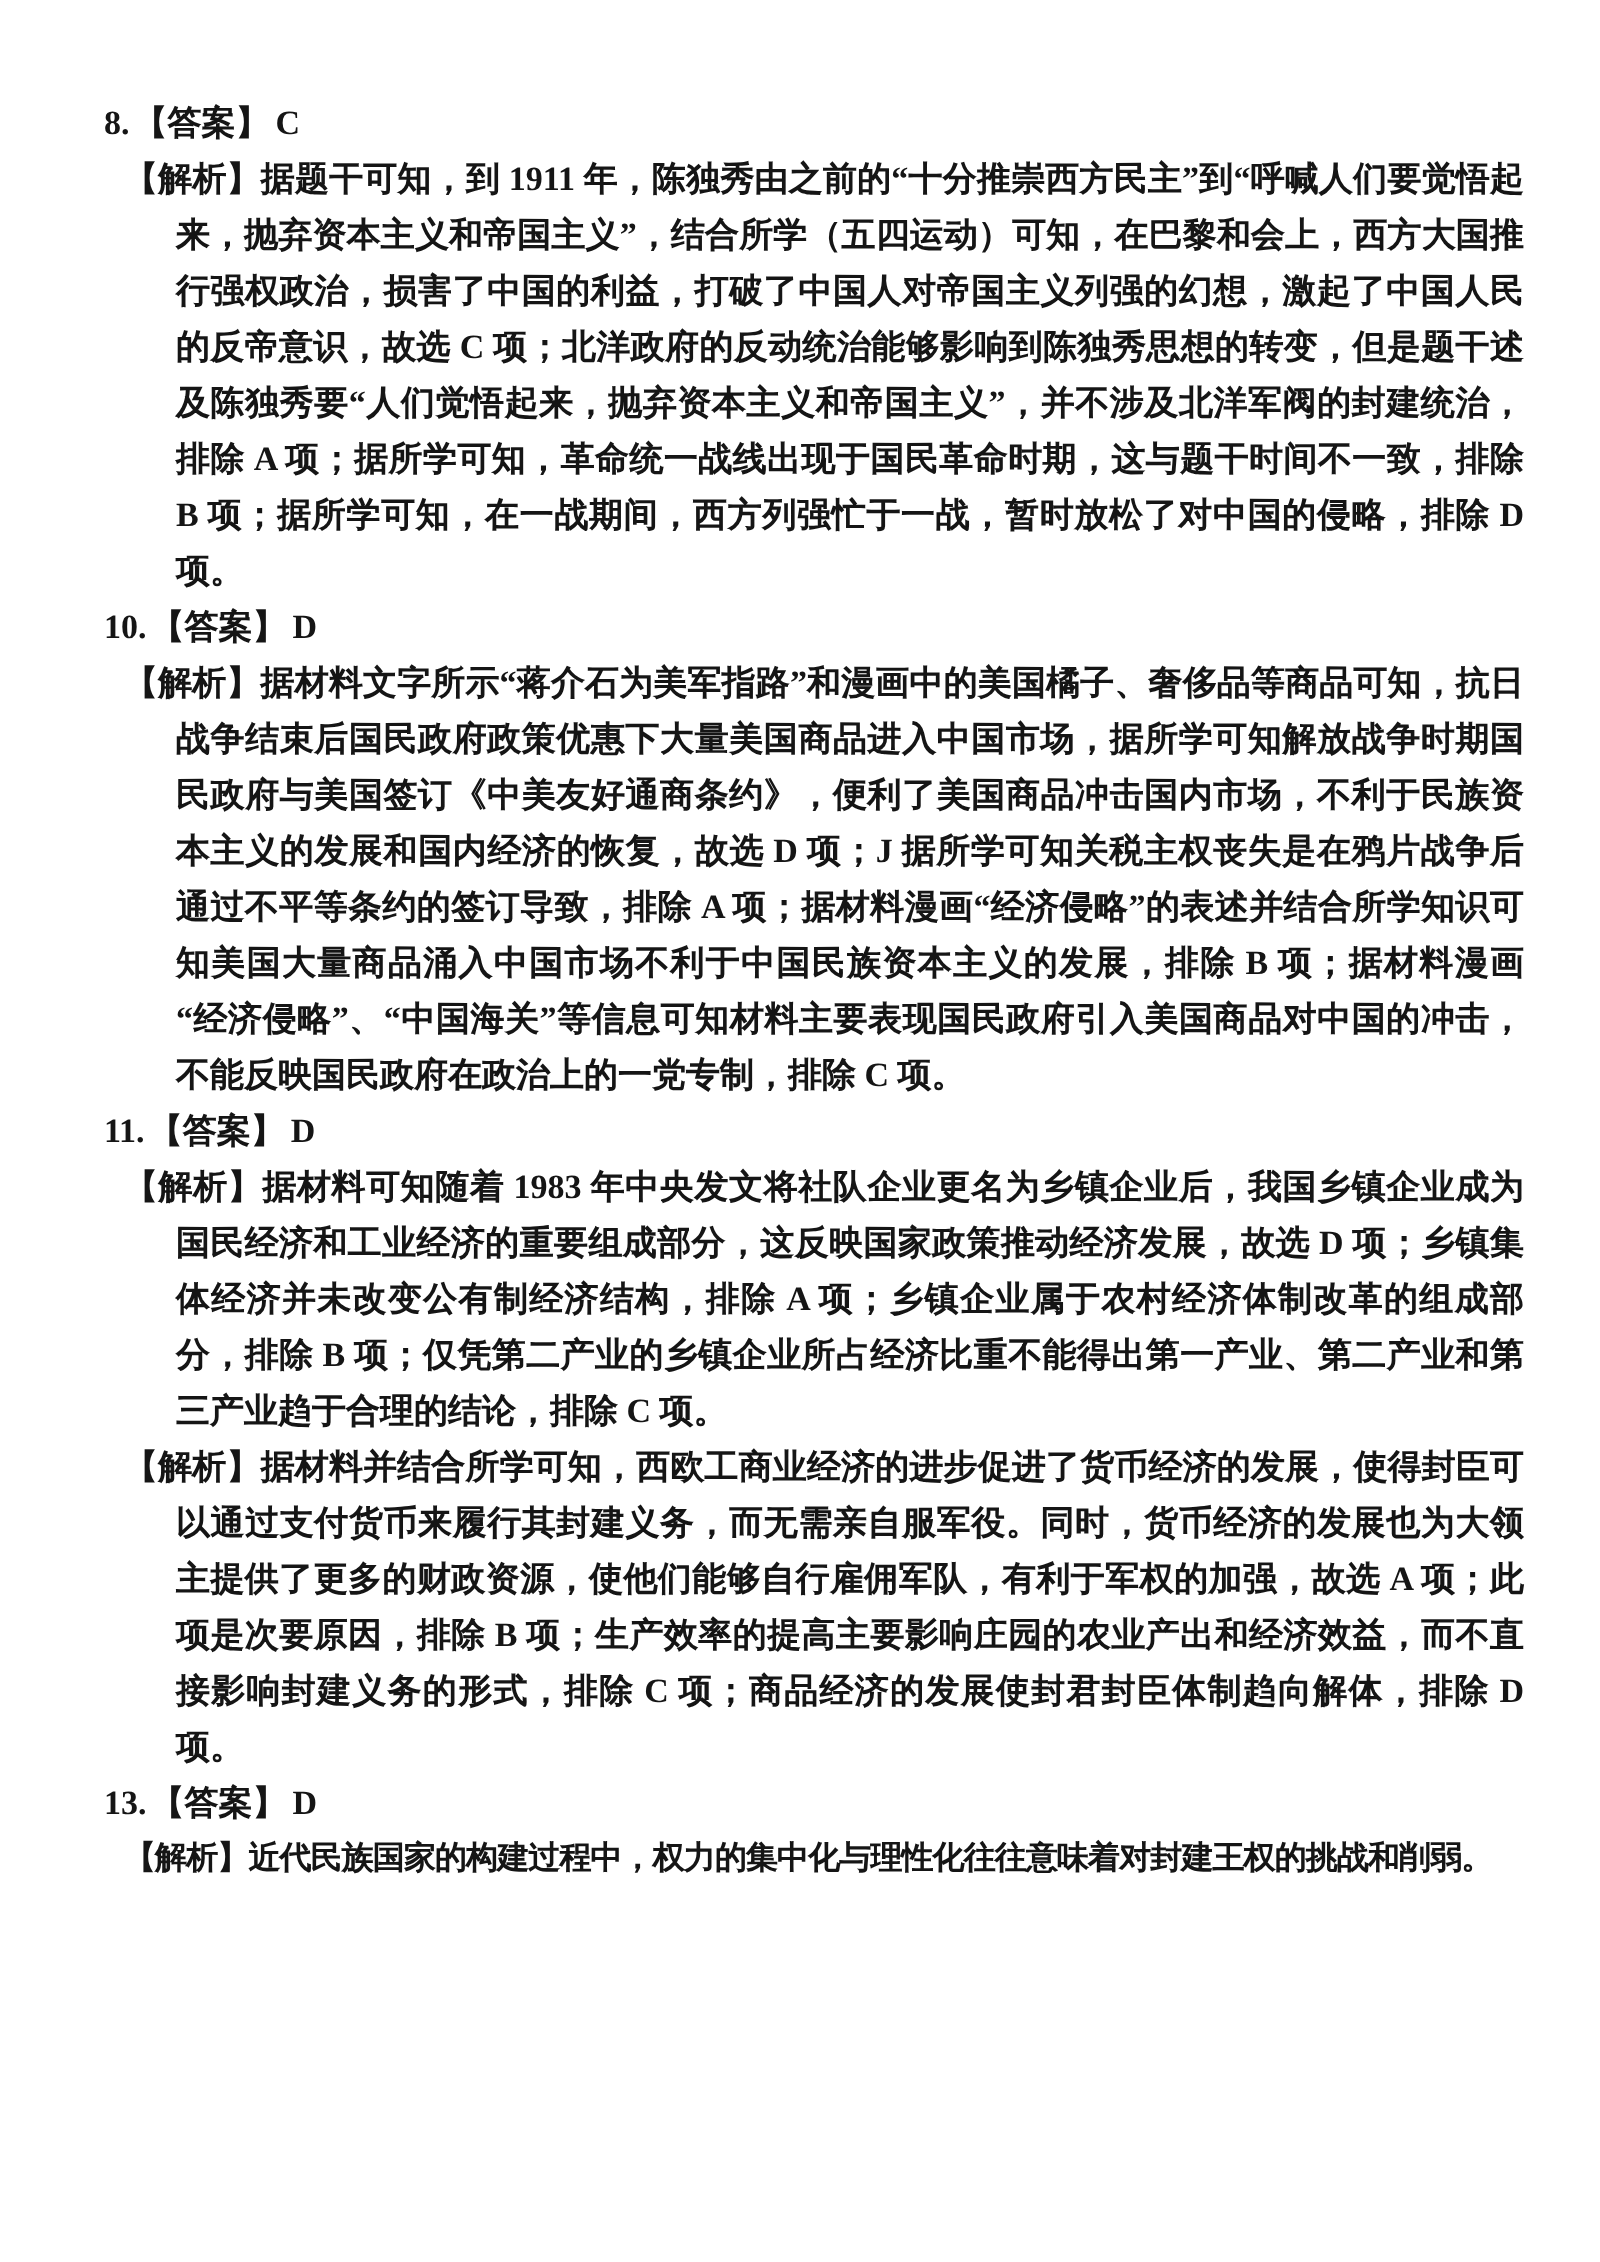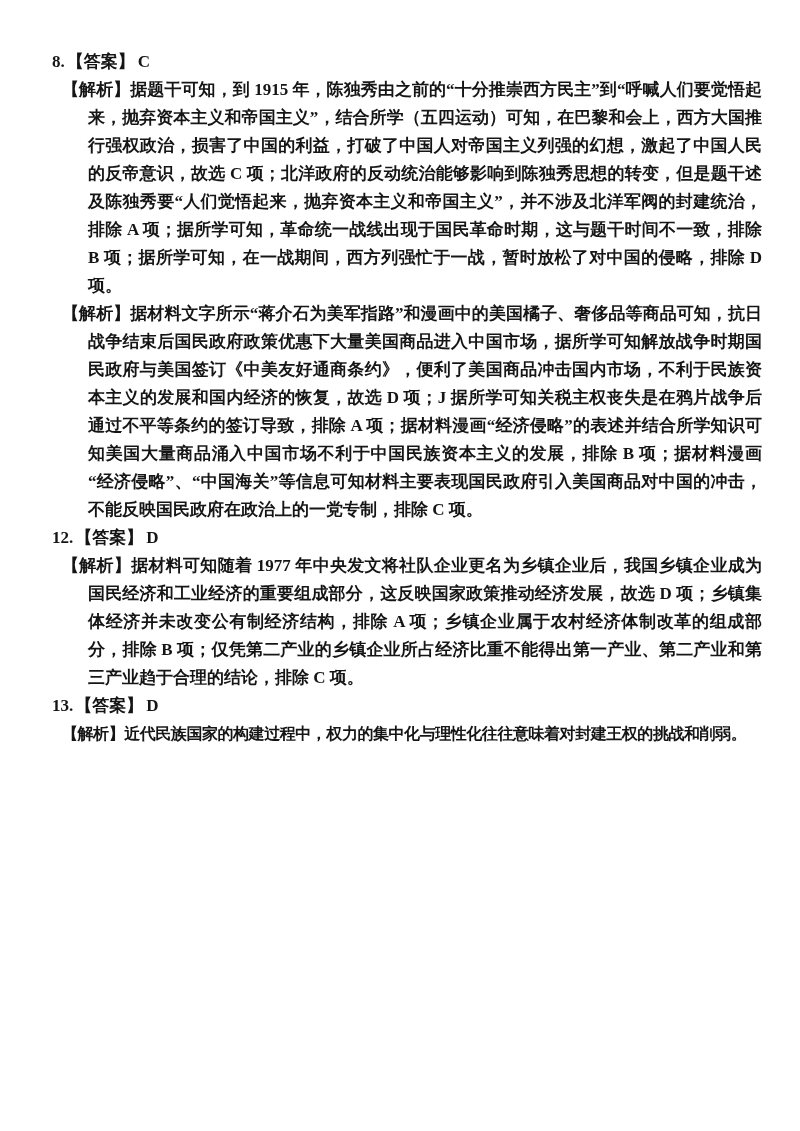--- a/index.html
+++ b/index.html
@@ -53,36 +53,38 @@
     text-align: left;
   }
 </style>
 </head>
 <body>
 
 <div class="page">
 
   <section class="item">
     <div class="answer-line"><span class="num">8.</span><span class="label">【答案】</span><span class="letter">C</span></div>
-    <p class="analysis"><span class="label">【解析】</span><span>据题干可知，到 1915 年，陈独秀由之前的“十分推崇西方民主”到“呼喊人们要觉悟起来，抛弃资本主义和帝国主义”，结合所学（五四运动）可知，在巴黎和会上，西方大国推行强权政治，损害了中国的利益，打破了中国人对帝国主义列强的幻想，激起了中国人民的反帝意识，故选 C 项；北洋政府的反动统治能够影响到陈独秀思想的转变，但是题干述及陈独秀要“人们觉悟起来，抛弃资本主义和帝国主义”，并不涉及北洋军阀的封建统治，排除 A 项；据所学可知，革命统一战线出现于国民革命时期，这与题干时间不一致，排除 B 项；据所学可知，在一战期间，西方列强忙于一战，暂时放松了对中国的侵略，排除 D 项。</span></p>
+    <p class="analysis"><span class="label">【解析】</span><span>据题干可知，到 1911 年，陈独秀由之前的“十分推崇西方民主”到“呼喊人们要觉悟起来，抛弃资本主义和帝国主义”，结合所学（五四运动）可知，在巴黎和会上，西方大国推行强权政治，损害了中国的利益，打破了中国人对帝国主义列强的幻想，激起了中国人民的反帝意识，故选 C 项；北洋政府的反动统治能够影响到陈独秀思想的转变，但是题干述及陈独秀要“人们觉悟起来，抛弃资本主义和帝国主义”，并不涉及北洋军阀的封建统治，排除 A 项；据所学可知，革命统一战线出现于国民革命时期，这与题干时间不一致，排除 B 项；据所学可知，在一战期间，西方列强忙于一战，暂时放松了对中国的侵略，排除 D 项。</span></p>
   </section>
 
   <section class="item">
   </section>
 
   <section class="item">
+    <div class="answer-line"><span class="num">10.</span><span class="label">【答案】</span><span class="letter">D</span></div>
     <p class="analysis"><span class="label">【解析】</span><span>据材料文字所示“蒋介石为美军指路”和漫画中的美国橘子、奢侈品等商品可知，抗日战争结束后国民政府政策优惠下大量美国商品进入中国市场，据所学可知解放战争时期国民政府与美国签订《中美友好通商条约》，便利了美国商品冲击国内市场，不利于民族资本主义的发展和国内经济的恢复，故选 D 项；J 据所学可知关税主权丧失是在鸦片战争后通过不平等条约的签订导致，排除 A 项；据材料漫画“经济侵略”的表述并结合所学知识可知美国大量商品涌入中国市场不利于中国民族资本主义的发展，排除 B 项；据材料漫画“经济侵略”、“中国海关”等信息可知材料主要表现国民政府引入美国商品对中国的冲击，不能反映国民政府在政治上的一党专制，排除 C 项。</span></p>
   </section>
 
   <section class="item">
-    <div class="answer-line"><span class="num">12.</span><span class="label">【答案】</span><span class="letter">D</span></div>
-    <p class="analysis"><span class="label">【解析】</span><span>据材料可知随着 1977 年中央发文将社队企业更名为乡镇企业后，我国乡镇企业成为国民经济和工业经济的重要组成部分，这反映国家政策推动经济发展，故选 D 项；乡镇集体经济并未改变公有制经济结构，排除 A 项；乡镇企业属于农村经济体制改革的组成部分，排除 B 项；仅凭第二产业的乡镇企业所占经济比重不能得出第一产业、第二产业和第三产业趋于合理的结论，排除 C 项。</span></p>
+    <div class="answer-line"><span class="num">11.</span><span class="label">【答案】</span><span class="letter">D</span></div>
+    <p class="analysis"><span class="label">【解析】</span><span>据材料可知随着 1983 年中央发文将社队企业更名为乡镇企业后，我国乡镇企业成为国民经济和工业经济的重要组成部分，这反映国家政策推动经济发展，故选 D 项；乡镇集体经济并未改变公有制经济结构，排除 A 项；乡镇企业属于农村经济体制改革的组成部分，排除 B 项；仅凭第二产业的乡镇企业所占经济比重不能得出第一产业、第二产业和第三产业趋于合理的结论，排除 C 项。</span></p>
   </section>
 
   <section class="item">
+    <p class="analysis"><span class="label">【解析】</span><span>据材料并结合所学可知，西欧工商业经济的进步促进了货币经济的发展，使得封臣可以通过支付货币来履行其封建义务，而无需亲自服军役。同时，货币经济的发展也为大领主提供了更多的财政资源，使他们能够自行雇佣军队，有利于军权的加强，故选 A 项；此项是次要原因，排除 B 项；生产效率的提高主要影响庄园的农业产出和经济效益，而不直接影响封建义务的形式，排除 C 项；商品经济的发展使封君封臣体制趋向解体，排除 D 项。</span></p>
   </section>
 
   <section class="item">
     <div class="answer-line"><span class="num">13.</span><span class="label">【答案】</span><span class="letter">D</span></div>
     <p class="analysis compact"><span class="label">【解析】</span><span>近代民族国家的构建过程中，权力的集中化与理性化往往意味着对封建王权的挑战和削弱。</span></p>
   </section>
 
 </div>
 
 </body></html>

